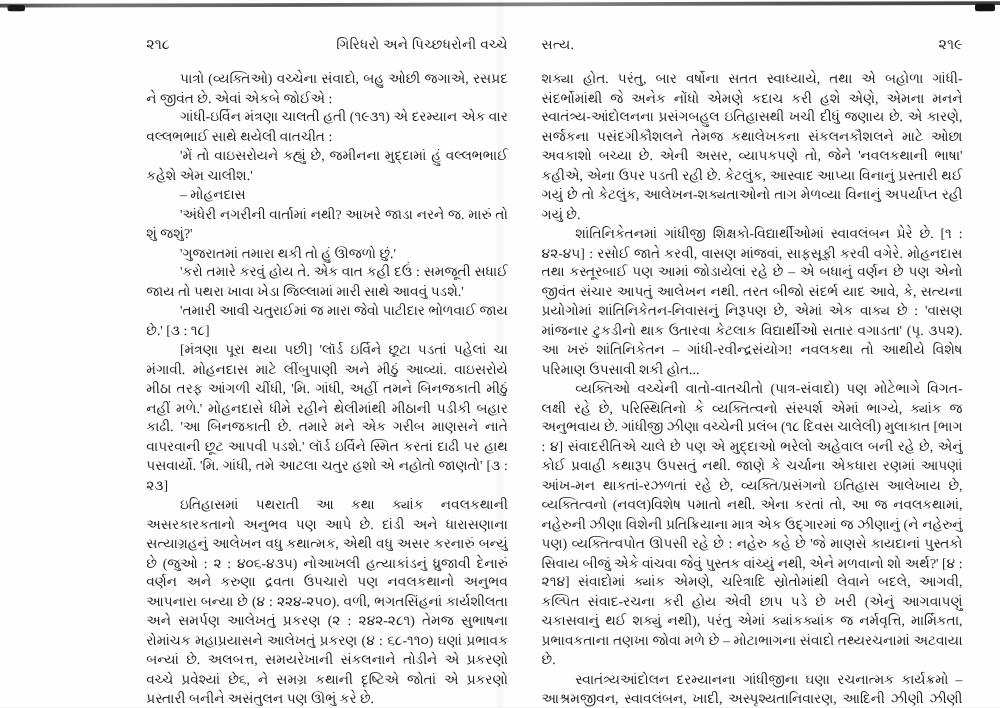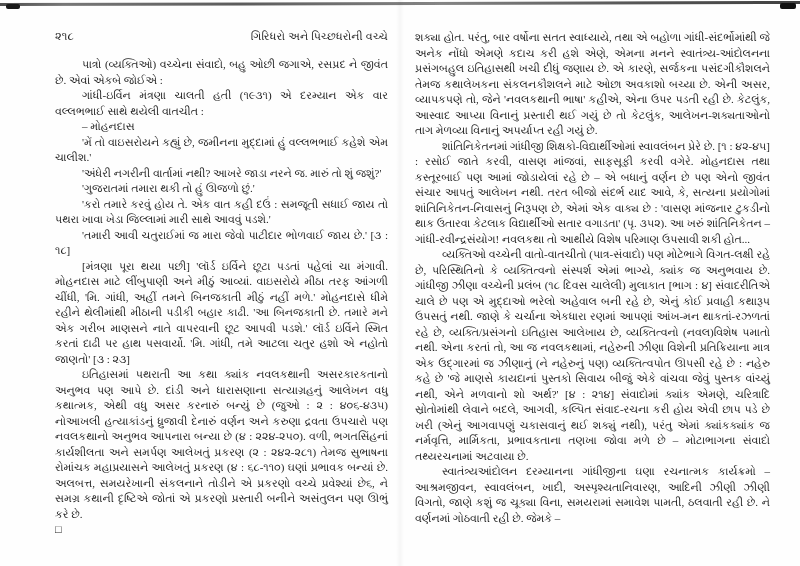--- a/index.html
+++ b/index.html
@@ -47,21 +47,21 @@
   .pages {
     display: flex;
     width: 100%;
     height: 100%;
   }
   .page {
     width: 400px;
     box-sizing: border-box;
     padding-top: 30px;
   }
-  .page-left { padding-left: 55px; padding-right: 12px; }
+  .page-left { padding-left: 83px; padding-right: 12px; margin-left: 34px; }
   .page-right { padding-left: 15px; padding-right: 30px; }
   .page-header {
     display: flex;
     justify-content: space-between;
     align-items: baseline;
     font-size: 11px;
     margin-bottom: 14px;
   }
   .running-title { letter-spacing: 0.2px; }
   .page-num { font-size: 11.5px; }
@@ -101,33 +101,37 @@
   <div class="pages">
 
     <div class="page page-left">
       <div class="page-header">
         <span class="page-num">૨૧૮</span>
         <span class="running-title">ગિરિધરો અને પિચ્છધરોની વચ્ચે</span>
       </div>
       <div class="text-block">
           <p class="para indent">પાત્રો (વ્યક્તિઓ) વચ્ચેના સંવાદો, બહુ ઓછી જગાએ, રસપ્રદ ને જીવંત છે. એવાં એકબે જોઈએ :</p>
           <p class="para indent">ગાંધી-ઇર્વિન મંત્રણા ચાલતી હતી (૧૯૩૧) એ દરમ્યાન એક વાર વલ્લભભાઈ સાથે થયેલી વાતચીત :</p>
+          <p class="para indent">'મેં તો વાઇસરોયને કહ્યું છે, જમીનના મુદ્દામાં હું વલ્લભભાઈ કહેશે એમ ચાલીશ.'</p>
           <p class="para indent">– મોહનદાસ</p>
-          <p class="para indent">'મેં તો વાઇસરોયને કહ્યું છે, જમીનના મુદ્દામાં હું વલ્લભભાઈ કહેશે એમ ચાલીશ.'</p>
           <p class="para indent">'અંધેરી નગરીની વાર્તામાં નથી? આખરે જાડા નરને જ. મારું તો શું જશું?'</p>
           <p class="para indent">'ગુજરાતમાં તમારા થકી તો હું ઊજળો છું.'</p>
           <p class="para indent">'કરો તમારે કરવું હોય તે. એક વાત કહી દઉં : સમજૂતી સધાઈ જાય તો પથરા ખાવા ખેડા જિલ્લામાં મારી સાથે આવવું પડશે.'</p>
           <p class="para indent">'તમારી આવી ચતુરાઈમાં જ મારા જેવો પાટીદાર ભોળવાઈ જાય છે.' [૩ : ૧૮]</p>
           <p class="para indent">[મંત્રણા પૂરા થયા પછી] 'લૉર્ડ ઇર્વિને છૂટા પડતાં પહેલાં ચા મંગાવી. મોહનદાસ માટે લીંબુપાણી અને મીઠું આવ્યાં. વાઇસરોયે મીઠા તરફ આંગળી ચીંધી, 'મિ. ગાંધી, અહીં તમને બિનજકાતી મીઠું નહીં મળે.' મોહનદાસે ધીમે રહીને થેલીમાંથી મીઠાની પડીકી બહાર કાઢી. 'આ બિનજકાતી છે. તમારે મને એક ગરીબ માણસને નાતે વાપરવાની છૂટ આપવી પડશે.' લૉર્ડ ઇર્વિને સ્મિત કરતાં દાઢી પર હાથ પસવાર્યો. 'મિ. ગાંધી, તમે આટલા ચતુર હશો એ નહોતો જાણતો' [૩ : ૨૩]</p>
           <p class="para indent">ઇતિહાસમાં પથરાતી આ કથા ક્યાંક નવલકથાની અસરકારકતાનો અનુભવ પણ આપે છે. દાંડી અને ધારાસણાના સત્યાગ્રહનું આલેખન વધુ કથાત્મક, એથી વધુ અસર કરનારું બન્યું છે (જુઓ : ૨ : ૪૦૬-૪૩૫) નોઆખલી હત્યાકાંડનું ધ્રુજાવી દેનારું વર્ણન અને કરુણા દ્રવતા ઉપચારો પણ નવલકથાનો અનુભવ આપનારા બન્યા છે (૪ : ૨૨૪-૨૫૦). વળી, ભગતસિંહનાં કાર્યશીલતા અને સમર્પણ આલેખતું પ્રકરણ (૨ : ૨૪૨-૨૮૧) તેમજ સુભાષના રોમાંચક મહાપ્રયાસને આલેખતું પ્રકરણ (૪ : ૬૮-૧૧૦) ઘણાં પ્રભાવક બન્યાં છે. અલબત્ત, સમયરેખાની સંકલનાને તોડીને એ પ્રકરણો વચ્ચે પ્રવેશ્યાં છે૬, ને સમગ્ર કથાની દૃષ્ટિએ જોતાં એ પ્રકરણો પ્રસ્તારી બનીને અસંતુલન પણ ઊભું કરે છે.</p>
           <p class="para bullet">□</p>
         </div>
     </div>
 
     <div class="page page-right">
+      <div class="page-header">
+        <span class="running-title">સત્ય.</span>
+        <span class="page-num">૨૧૯</span>
+      </div>
       <div class="text-block">
           <p class="para flush">શક્યા હોત. પરંતુ, બાર વર્ષોના સતત સ્વાધ્યાયે, તથા એ બહોળા ગાંધી-સંદર્ભોમાંથી જે અનેક નોંધો એમણે કદાચ કરી હશે એણે, એમના મનને સ્વાતંત્ર્ય-આંદોલનના પ્રસંગબહુલ ઇતિહાસથી ખચી દીધું જણાય છે. એ કારણે, સર્જકના પસંદગીકૌશલને તેમજ કથાલેખકના સંકલનકૌશલને માટે ઓછા અવકાશો બચ્યા છે. એની અસર, વ્યાપકપણે તો, જેને 'નવલકથાની ભાષા' કહીએ, એના ઉપર પડતી રહી છે. કેટલુંક, આસ્વાદ આપ્યા વિનાનું પ્રસ્તારી થઈ ગયું છે તો કેટલુંક, આલેખન-શક્યતાઓનો તાગ મેળવ્યા વિનાનું અપર્યાપ્ત રહી ગયું છે.</p>
           <p class="para indent">શાંતિનિકેતનમાં ગાંધીજી શિક્ષકો-વિદ્યાર્થીઓમાં સ્વાવલંબન પ્રેરે છે. [૧ : ૪૨-૪૫] : રસોઈ જાતે કરવી, વાસણ માંજવાં, સાફસૂફી કરવી વગેરે. મોહનદાસ તથા કસ્તૂરબાઈ પણ આમાં જોડાયેલાં રહે છે – એ બધાનું વર્ણન છે પણ એનો જીવંત સંચાર આપતું આલેખન નથી. તરત બીજો સંદર્ભ યાદ આવે, કે, સત્યના પ્રયોગોમાં શાંતિનિકેતન-નિવાસનું નિરૂપણ છે, એમાં એક વાક્ય છે : 'વાસણ માંજનાર ટુકડીનો થાક ઉતારવા કેટલાક વિદ્યાર્થીઓ સતાર વગાડતા' (પૃ. ૩૫૨). આ ખરું શાંતિનિકેતન – ગાંધી-રવીન્દ્રસંયોગ! નવલકથા તો આથીયે વિશેષ પરિમાણ ઉપસાવી શકી હોત...</p>
           <p class="para indent">વ્યક્તિઓ વચ્ચેની વાતો-વાતચીતો (પાત્ર-સંવાદો) પણ મોટેભાગે વિગત-લક્ષી રહે છે, પરિસ્થિતિનો કે વ્યક્તિત્વનો સંસ્પર્શ એમાં ભાગ્યે, ક્યાંક જ અનુભવાય છે. ગાંધીજી ઝીણા વચ્ચેની પ્રલંબ (૧૮ દિવસ ચાલેલી) મુલાકાત [ભાગ : ૪] સંવાદરીતિએ ચાલે છે પણ એ મુદ્દાઓ ભરેલો અહેવાલ બની રહે છે, એનું કોઈ પ્રવાહી કથારૂપ ઉપસતું નથી. જાણે કે ચર્ચાના એકધારા રણમાં આપણાં આંખ-મન થાકતાં-રઝળતાં રહે છે, વ્યક્તિ/પ્રસંગનો ઇતિહાસ આલેખાય છે, વ્યક્તિત્વનો (નવલ)વિશેષ પમાતો નથી. એના કરતાં તો, આ જ નવલકથામાં, નહેરુની ઝીણા વિશેની પ્રતિક્રિયાના માત્ર એક ઉદ્ગારમાં જ ઝીણાનું (ને નહેરુનું પણ) વ્યક્તિત્વપોત ઊપસી રહે છે : નહેરુ કહે છે 'જે માણસે કાયદાનાં પુસ્તકો સિવાય બીજું એકે વાંચવા જેવું પુસ્તક વાંચ્યું નથી, એને મળવાનો શો અર્થ?' [૪ : ૨૧૪] સંવાદોમાં ક્યાંક એમણે, ચરિત્રાદિ સ્રોતોમાંથી લેવાને બદલે, આગવી, કલ્પિત સંવાદ-રચના કરી હોય એવી છાપ પડે છે ખરી (એનું આગવાપણું ચકાસવાનું થઈ શક્યું નથી), પરંતુ એમાં ક્યાંકક્યાંક જ નર્મવૃત્તિ, માર્મિકતા, પ્રભાવકતાના તણખા જોવા મળે છે – મોટાભાગના સંવાદો તથ્યરચનામાં અટવાયા છે.</p>
           <p class="para indent">સ્વાતંત્ર્યઆંદોલન દરમ્યાનના ગાંધીજીના ઘણા રચનાત્મક કાર્યક્રમો – આશ્રમજીવન, સ્વાવલંબન, ખાદી, અસ્પૃશ્યતાનિવારણ, આદિની ઝીણી ઝીણી વિગતો, જાણે કશું જ ચૂક્યા વિના, સમયરામાં સમાવેશ પામતી, ઠલવાતી રહી છે. ને વર્ણનમાં ગોઠવાતી રહી છે. જેમકે –</p>
         </div>
     </div>
 
   </div>
 </div>

